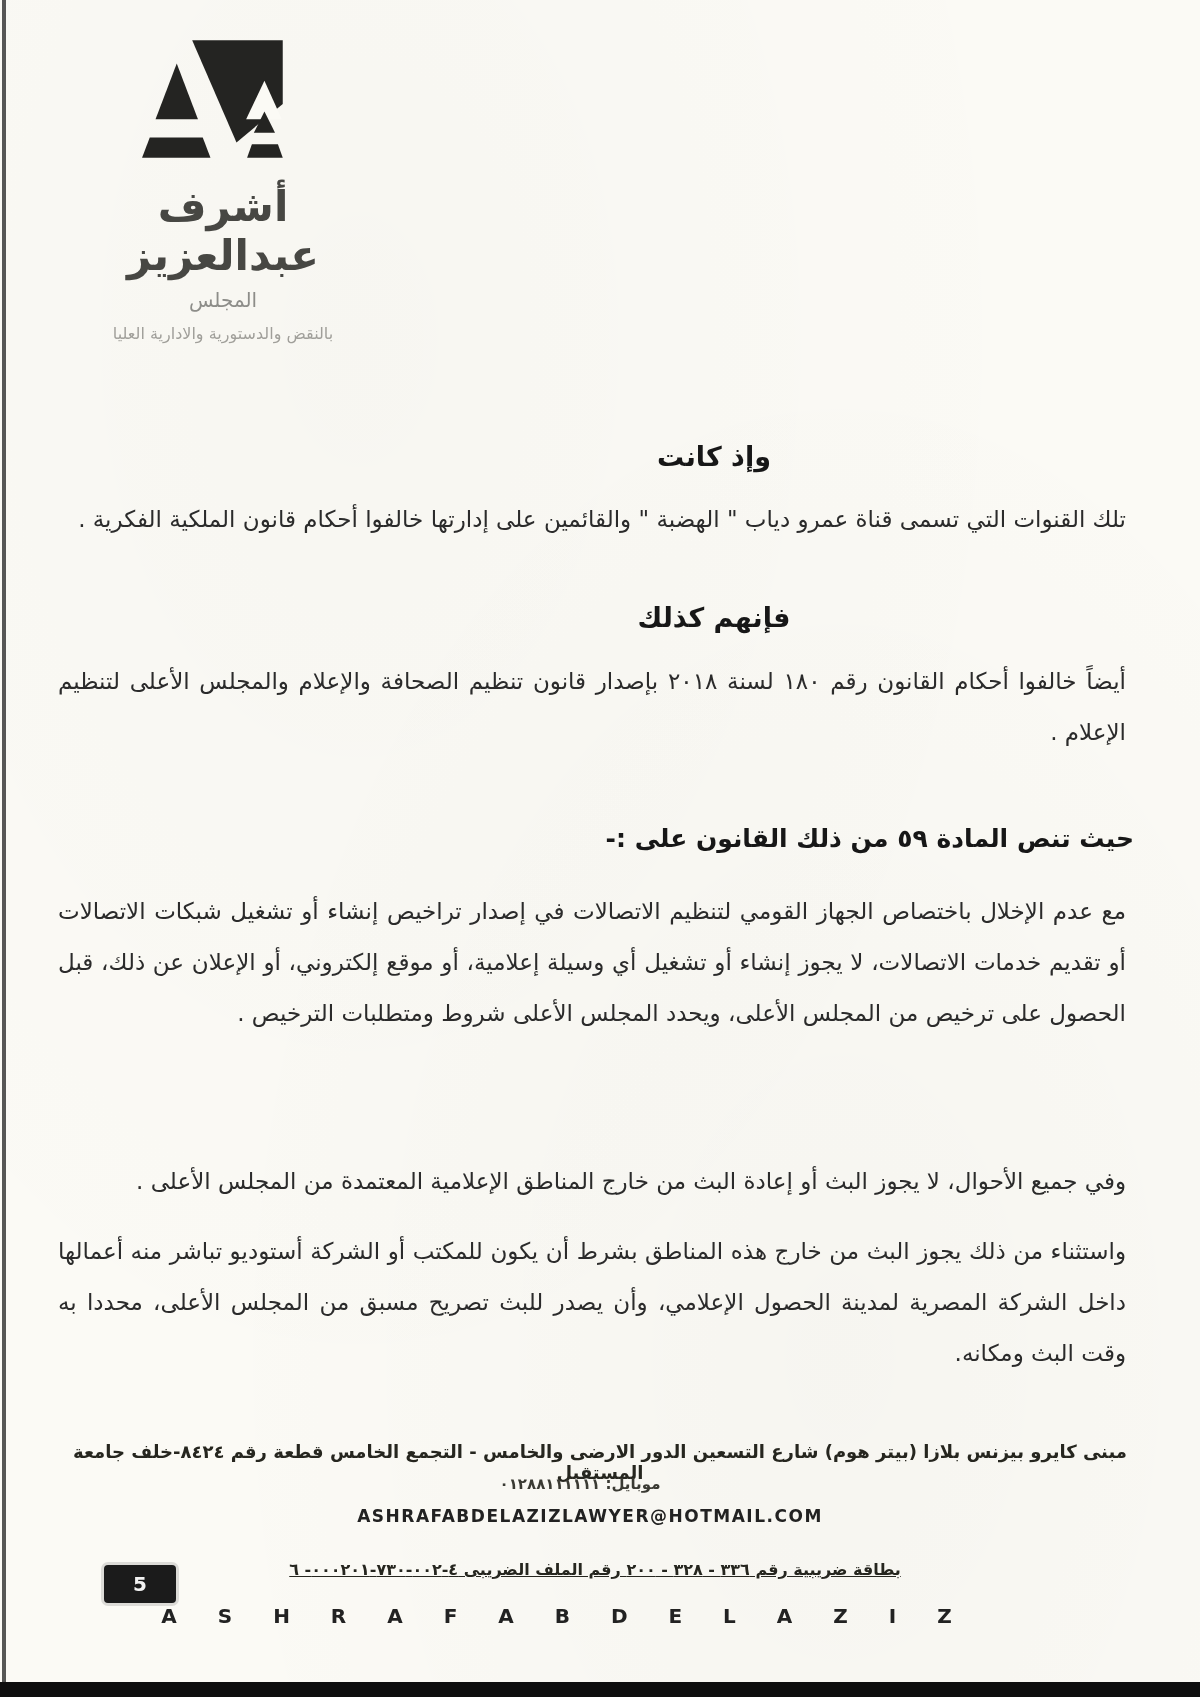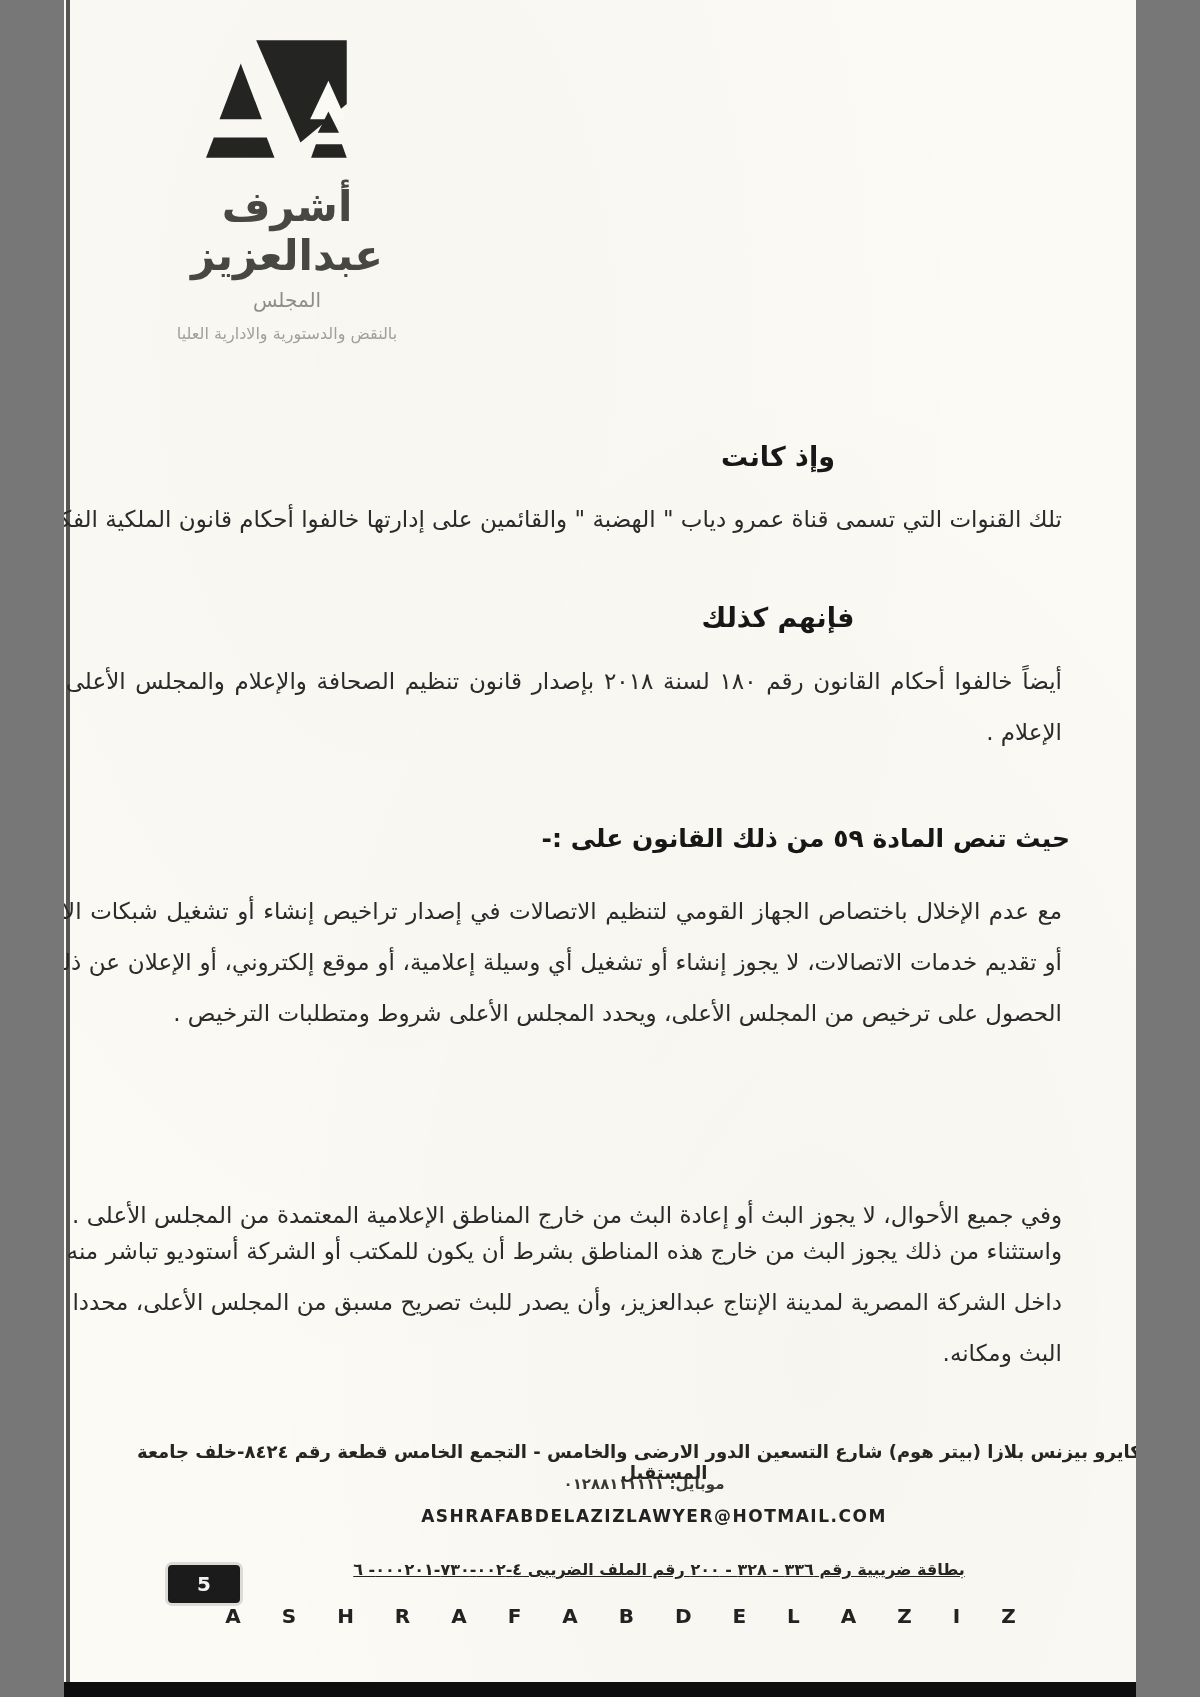--- a/index.html
+++ b/index.html
@@ -1,18 +1,18 @@
 <!DOCTYPE html>
 <html lang="ar"><head>
 <meta charset="utf-8">
 <style>
   html, body { margin: 0; padding: 0; background: #777; }
   .page {
     position: relative;
-    width: 1072px;
+    width: 1200px;
     height: 1697px;
     margin: 0 auto;
     background:
       radial-gradient(ellipse at 30% 20%, rgba(0,0,0,0.015), transparent 60%),
       radial-gradient(ellipse at 70% 80%, rgba(0,0,0,0.02), transparent 55%),
       #fbfaf5;
     overflow: hidden;
     font-family: "DejaVu Sans", sans-serif;
     color: #2e2e2e;
   }
@@ -117,23 +117,23 @@
   <main>
     <h2 class="h-center" style="top:441px;">وإذ كانت</h2>
     <p class="para" style="top:486px;">تلك القنوات التي تسمى قناة عمرو دياب " الهضبة " والقائمين على إدارتها خالفوا أحكام قانون الملكية الفكرية .</p>
 
     <h2 class="h-center" style="top:602px;">فإنهم كذلك</h2>
     <p class="para" style="top:648px;">أيضاً خالفوا أحكام القانون رقم ١٨٠ لسنة ٢٠١٨ بإصدار قانون تنظيم الصحافة والإعلام والمجلس الأعلى لتنظيم الإعلام .</p>
 
     <h2 class="h-underline" style="top:824px;">حيث تنص المادة ٥٩ من ذلك القانون على :-</h2>
     <p class="para" style="top:878px;">مع عدم الإخلال باختصاص الجهاز القومي لتنظيم الاتصالات في إصدار تراخيص إنشاء أو تشغيل شبكات الاتصالات أو تقديم خدمات الاتصالات، لا يجوز إنشاء أو تشغيل أي وسيلة إعلامية، أو موقع إلكتروني، أو الإعلان عن ذلك، قبل الحصول على ترخيص من المجلس الأعلى، ويحدد المجلس الأعلى شروط ومتطلبات الترخيص .</p>
 
-    <p class="para" style="top:1182px;">وفي جميع الأحوال، لا يجوز البث أو إعادة البث من خارج المناطق الإعلامية المعتمدة من المجلس الأعلى .</p>
+    <p class="para" style="top:1148px;">وفي جميع الأحوال، لا يجوز البث أو إعادة البث من خارج المناطق الإعلامية المعتمدة من المجلس الأعلى .</p>
 
-    <p class="para" style="top:1218px;">واستثناء من ذلك يجوز البث من خارج هذه المناطق بشرط أن يكون للمكتب أو الشركة أستوديو تباشر منه أعمالها داخل الشركة المصرية لمدينة الإنتاج عبدالعزيز، وأن يصدر للبث تصريح مسبق من المجلس الأعلى، محددا به وقت البث ومكانه.</p>
+    <p class="para" style="top:1218px;">واستثناء من ذلك يجوز البث من خارج هذه المناطق بشرط أن يكون للمكتب أو الشركة أستوديو تباشر منه أعمالها داخل الشركة المصرية لمدينة الحصول الإعلامي، وأن يصدر للبث تصريح مسبق من المجلس الأعلى، محددا به وقت البث ومكانه.</p>
   </main>
 
   <footer>
     <div class="f-address">مبنى كايرو بيزنس بلازا (بيتر هوم) شارع التسعين الدور الارضى والخامس - التجمع الخامس قطعة رقم ٨٤٢٤-خلف جامعة المستقبل</div>
     <div class="f-mobile">موبايل: ٠١٢٨٨١١١١١١</div>
     <div class="f-email">ASHRAFABDELAZIZLAWYER@HOTMAIL.COM</div>
     <div class="page-badge">5</div>
     <div class="f-tax">بطاقة ضريبية رقم ٣٣٦ - ٣٢٨ - ٢٠٠ رقم الملف الضريبى ٤-٠٠٢-٧٣٠-٠٠٠٢٠١- ٦</div>
     <div class="f-latin">A S H R A F A B D E L A Z I Z</div>
   </footer>

